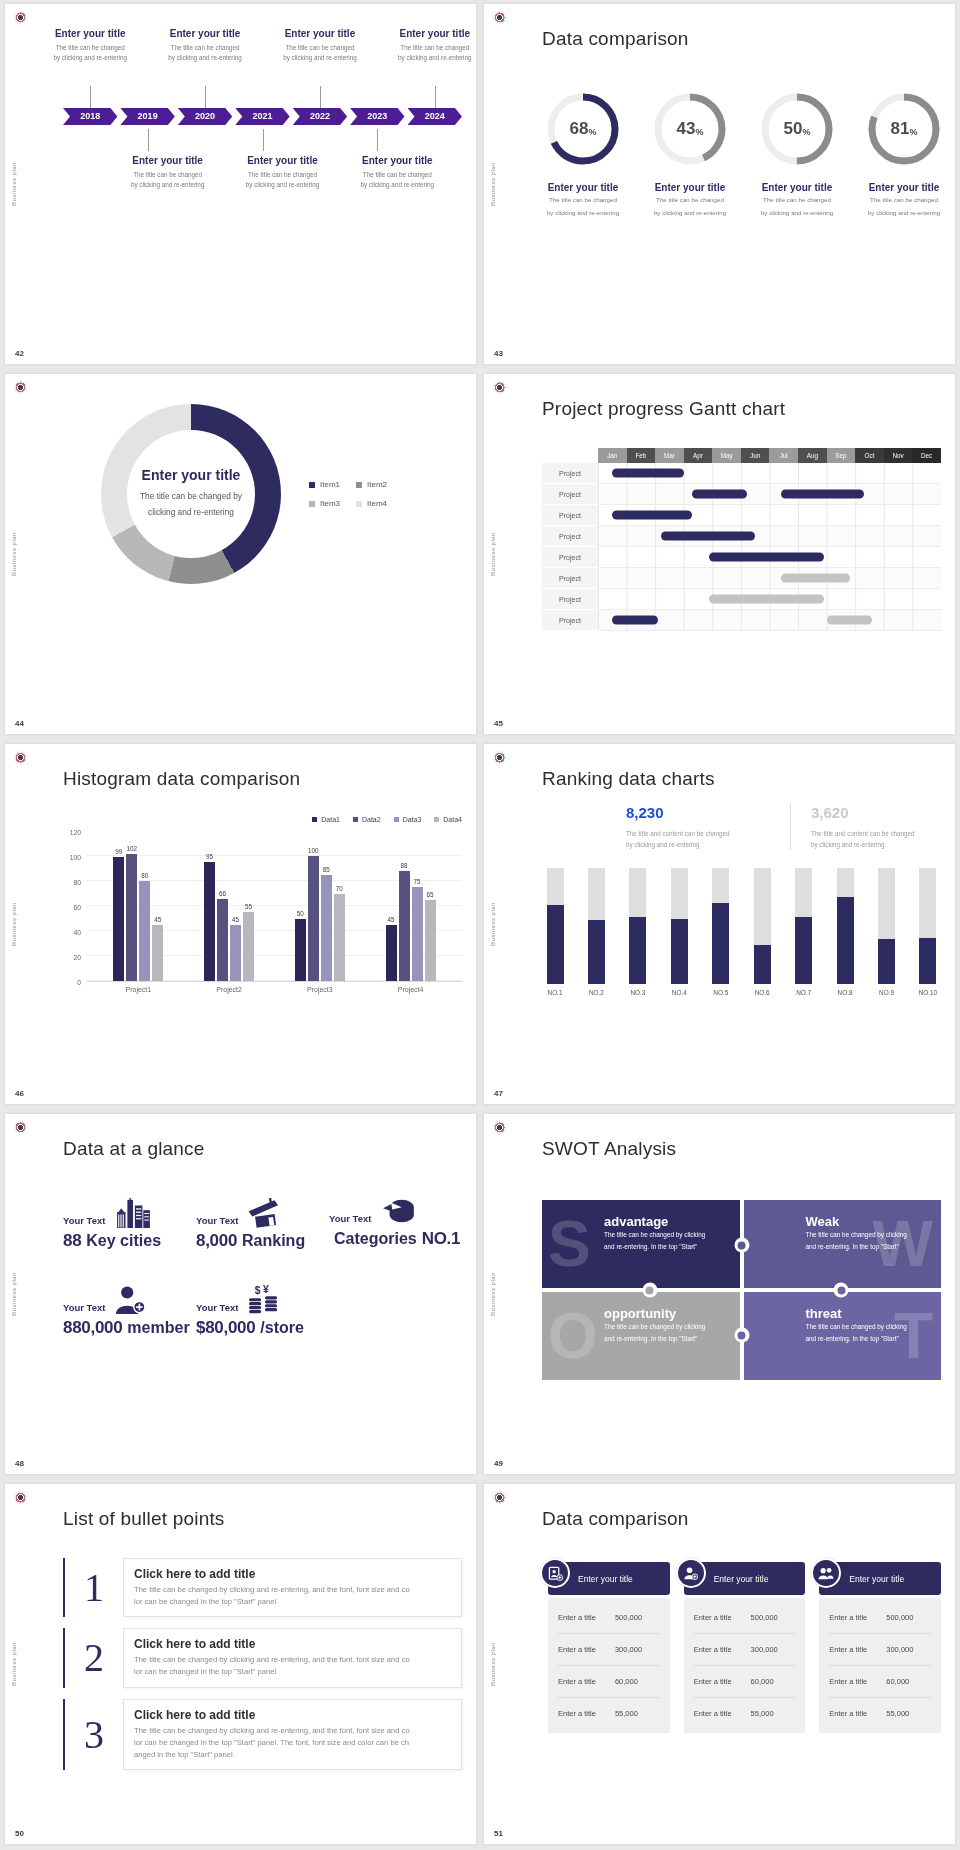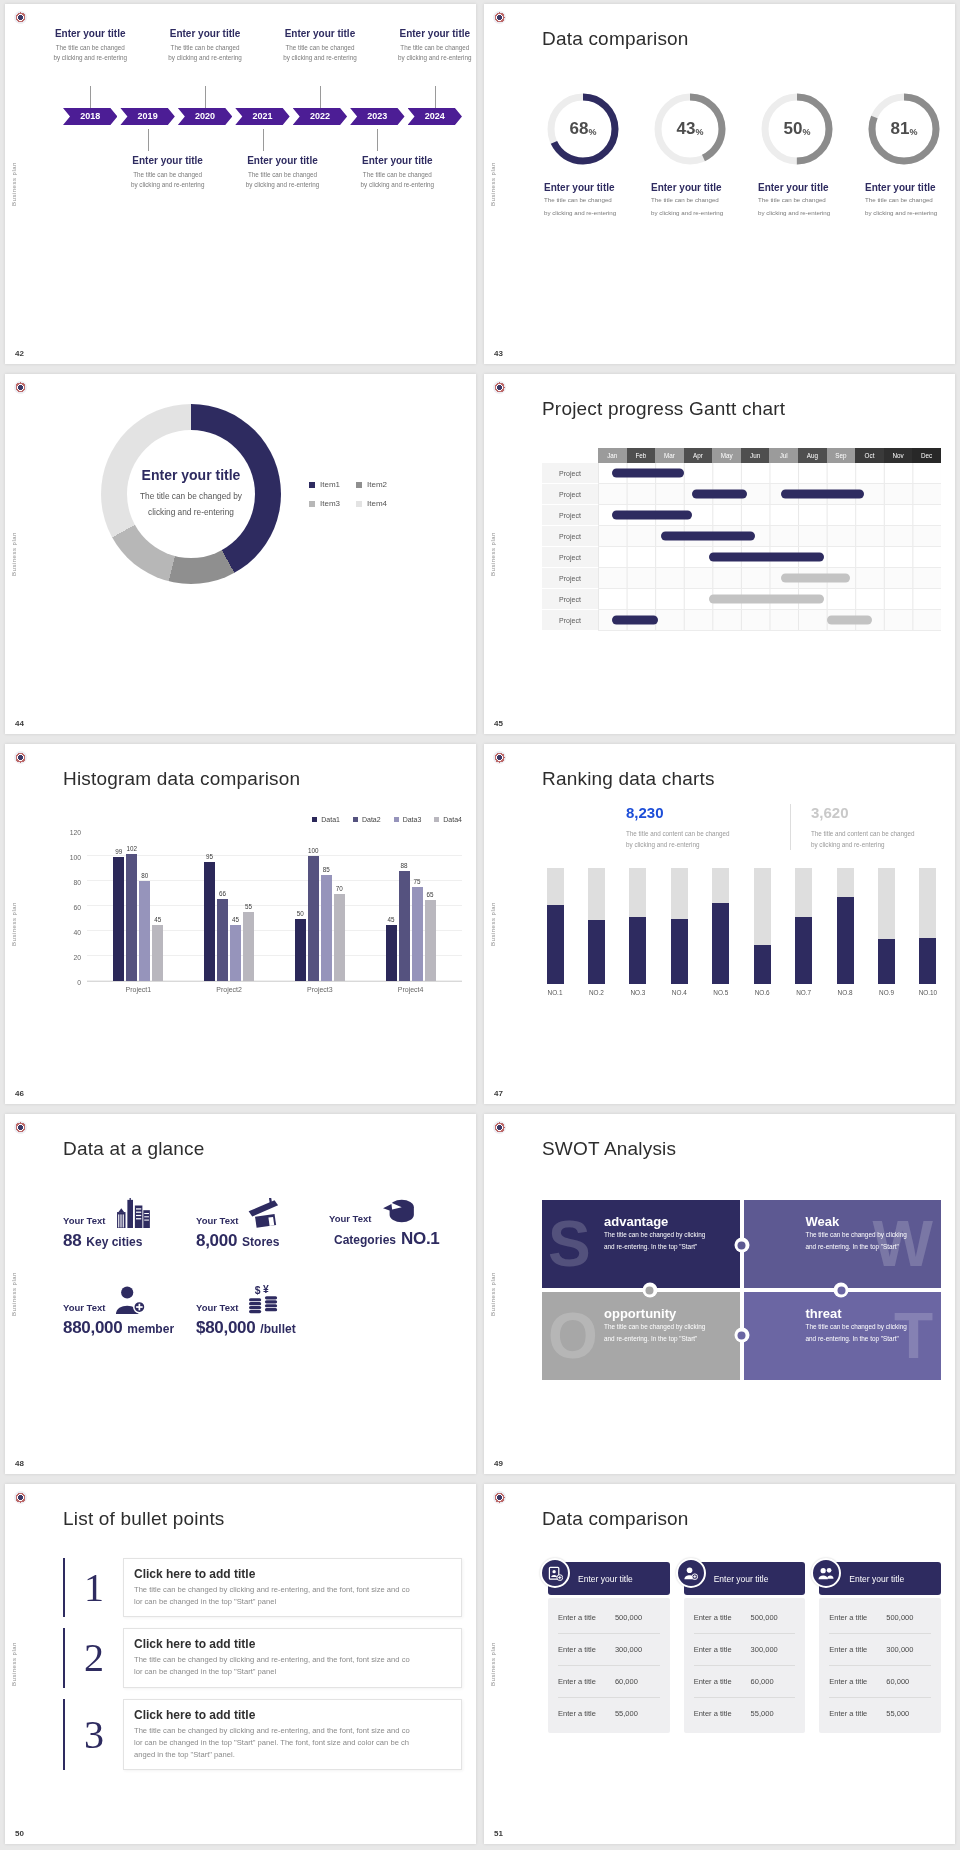--- a/index.html
+++ b/index.html
@@ -18,21 +18,21 @@
   .tl { position:relative; height:250px; margin-top:8px; }
   .tl-bar { position:absolute; left:0; right:0; top:96px; height:17px; display:flex; gap:3px; }
   .tl-seg { flex:1; background:#4c1d95; color:#fff; font-size:9px; font-weight:bold; text-align:center;
             line-height:17px; clip-path:polygon(0 0,calc(100% - 7px) 0,100% 50%,calc(100% - 7px) 100%,0 100%,7px 50%); }
   .tl-tick { position:absolute; width:1px; background:#9a9a9a; }
   .tl-entry { position:absolute; width:106px; text-align:center; }
   .tl-entry-title { font-size:10px; font-weight:bold; color:#2e2b60; margin-bottom:4px; }
   .tl-entry-line { font-size:6.3px; color:#7a7a7a; line-height:1.65; }
 
   
-  .rings { display:flex; margin-top:40px; gap:27px; }
+  .rings { display:flex; margin-top:40px; gap:27px;text-align:center; }
   .ring-item { width:93px; }
   .ring-wrap { position:relative; width:78px; height:78px; margin-left:2px; }
   .ring-label { position:absolute; inset:0; display:flex; align-items:center; justify-content:center; }
   .ring-pct { font-size:17px; font-weight:bold; color:#4d4d4d; }
   .ring-sign { font-size:9px; font-weight:bold; color:#4d4d4d; margin-top:5px; }
   .ring-title { margin-top:14px; font-size:10px; font-weight:bold; color:#2e2b60; padding-left:2px; }
   .ring-line { font-size:6.2px; color:#7a7a7a; line-height:1.7; padding-left:2px; margin-top:2px; }
 
   
   .donut-row { margin-top:30px; margin-left:38px; display:flex; align-items:center; gap:28px; }
@@ -89,21 +89,21 @@
   .r-cat { margin-top:5px; font-size:6.4px; color:#555; }
 
   
   .glance { margin-top:38px; display:grid; grid-template-columns:1fr 1fr 1fr; row-gap:34px; }
   .g-item { }
   .g-top { display:flex; align-items:flex-end; gap:9px; }
   .g-ylabel { font-size:9.5px; font-weight:bold; color:#2e2b60; padding-bottom:2px; }
   .g-icon { color:#2e2b60; line-height:0; }
   .g-stat { margin-top:3px; color:#2e2b60; font-weight:bold; }
   .g-big { font-size:17px; letter-spacing:-.3px; }
-  .g-small { font-size:12px; margin-left:5px; }
+  .g-small { font-size:16px; margin-left:5px; }
 
   
   .swot { margin-top:40px; position:relative; display:grid; grid-template-columns:1fr 1fr; gap:4px; }
   .piece { height:88px; position:relative; color:#fff; padding:14px 10px 0 62px; overflow:hidden; }
   .p-letter { position:absolute; top:50%; transform:translateY(-50%); font-size:64px; font-weight:bold;
               color:rgba(255,255,255,.18); line-height:1; }
   .p-word { font-size:13px; font-weight:bold; }
   .p-line { font-size:6.4px; line-height:1.7; margin-top:1px; }
   .knob { position:absolute; width:15px; height:15px; border-radius:50%; background:#fff;
           display:flex; align-items:center; justify-content:center; transform:translate(-50%,-50%); }
@@ -600,21 +600,21 @@
               <span class="g-ylabel">Your Text</span>
               <span class="g-icon" style="color: rgb(46, 43, 96);"><svg width="34" height="30" viewBox="0 0 36 32" fill="currentColor">
                   <g transform="rotate(-8 18 16)">
                     <rect x="25.5" y="1" width="2.4" height="8"></rect>
                     <polygon points="2,12 31,4 34,10 5,18"></polygon>
                     <rect x="8" y="18.5" width="21" height="12"></rect>
                     <rect x="22" y="21.5" width="5" height="9" fill="#fff"></rect>
                   </g>
                 </svg></span>
             </div>
-            <div class="g-stat"><span class="g-big">8,000</span><span class="g-small" style="margin-left: 5px;">Stores</span></div>
+            <div class="g-stat"><span class="g-big">8,000</span><span class="g-small" style="margin-left: 5px;">Ranking</span></div>
           </div>
           <div class="g-item">
             <div class="g-top">
               <span class="g-ylabel">Your Text</span>
               <span class="g-icon" style="color: rgb(46, 43, 96);"><svg width="36" height="28" viewBox="0 0 38 30" fill="currentColor">
                   <path d="M10,10 a13,8 0 0 1 26,0 v8 a13,8 0 0 1 -26,0 z"></path>
                   <polygon points="23,10 7,3 6,14" fill="#fff"></polygon>
                   <path d="M3,11 l9,-4.5 l1,8 z"></path>
                 </svg></span>
             </div>
@@ -644,21 +644,21 @@
                     <rect x="2" y="18.2" width="13" height="3.4" rx="1.7"></rect>
                     <rect x="2" y="22.4" width="13" height="3.4" rx="1.7"></rect>
                     <rect x="2" y="26.6" width="13" height="3.4" rx="1.7"></rect>
                     <rect x="19" y="12" width="13" height="3.4" rx="1.7"></rect>
                     <rect x="19" y="16.2" width="13" height="3.4" rx="1.7"></rect>
                     <rect x="19" y="20.4" width="13" height="3.4" rx="1.7"></rect>
                     <rect x="19" y="24.6" width="13" height="3.4" rx="1.7"></rect>
                   </g>
                 </svg></span>
             </div>
-            <div class="g-stat"><span class="g-big">$80,000</span><span class="g-small" style="margin-left: 5px;">/bullet</span></div>
+            <div class="g-stat"><span class="g-big">$80,000</span><span class="g-small" style="margin-left: 5px;">/store</span></div>
           </div>
         </div>
       </div>
     </div>
     <div class="slide">
       <div class="logo"></div>
       <div class="side-label">Business plan</div>
       <div class="page-num">49</div>
       <div class="content">
         <div class="slide-title">SWOT Analysis</div>

